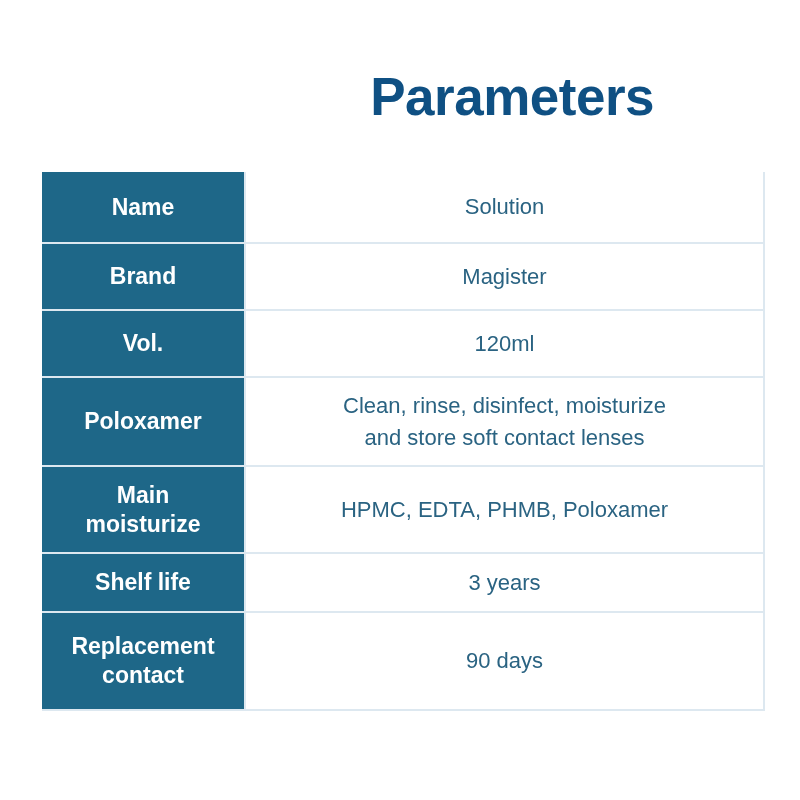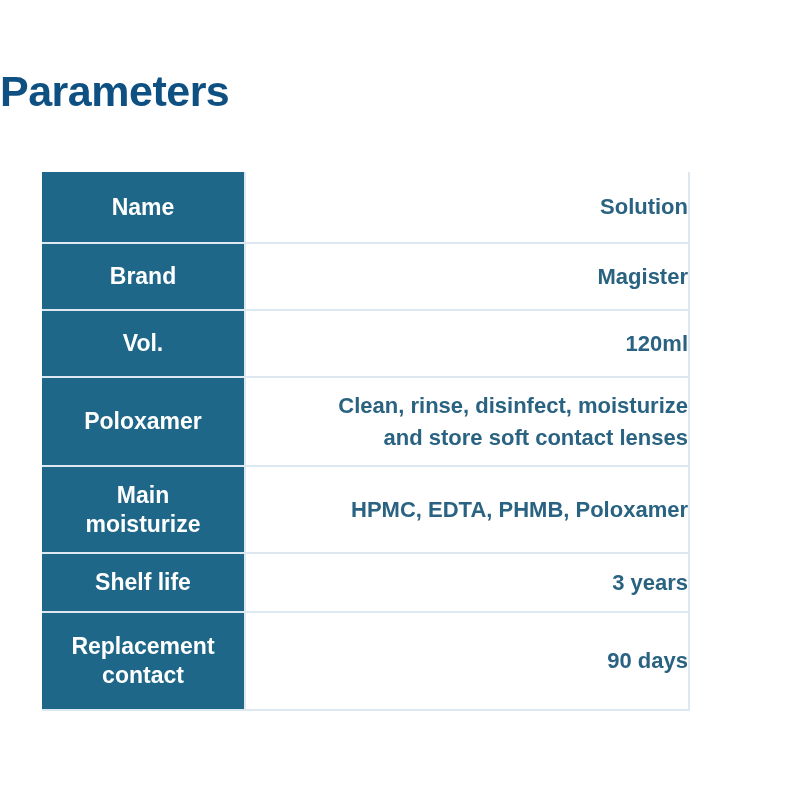--- a/index.html
+++ b/index.html
@@ -21,34 +21,34 @@
     height: 800px;
     background: #ffffff;
   }
 
   
   .page-title {
     position: absolute;
     left: 0;
     top: 68px;
     width: 654px;
-    text-align: left;
-    font-size: 43px;
+    text-align: right;
+    font-size: 53px;
     font-weight: 700;
     letter-spacing: -0.5px;
     color: #0f5083;
     line-height: 1.1;
   }
 
   
   .params-table {
     position: absolute;
     left: 42px;
     top: 172px;
-    width: 648px;
+    width: 723px;
     border-collapse: collapse;
     table-layout: fixed;
   }
 
   .params-table tr {
     border-bottom: 2px solid #dde8f0;
   }
   .params-table tr:last-child {
     border-bottom: 2px solid #dde8f0;
   }
@@ -69,22 +69,22 @@
     line-height: 1.24;
     padding: 10px 6px;
     box-sizing: border-box;
   }
 
   
   .value-cell {
     background: #ffffff;
     color: #2a6382;
     font-size: 22px;
-    font-weight: 700;
-    text-align: right;
+    font-weight: 400;
+    text-align: center;
     line-height: 1.42;
     padding: 10px 18px 10px 25px;
     box-sizing: border-box;
     border-left: 2px solid #dde8f0;
     border-right: 2px solid #dde8f0;
   }
 
   
   .r-name        { height: 71px; }
   .r-brand       { height: 67px; padding-left: 20px; }

